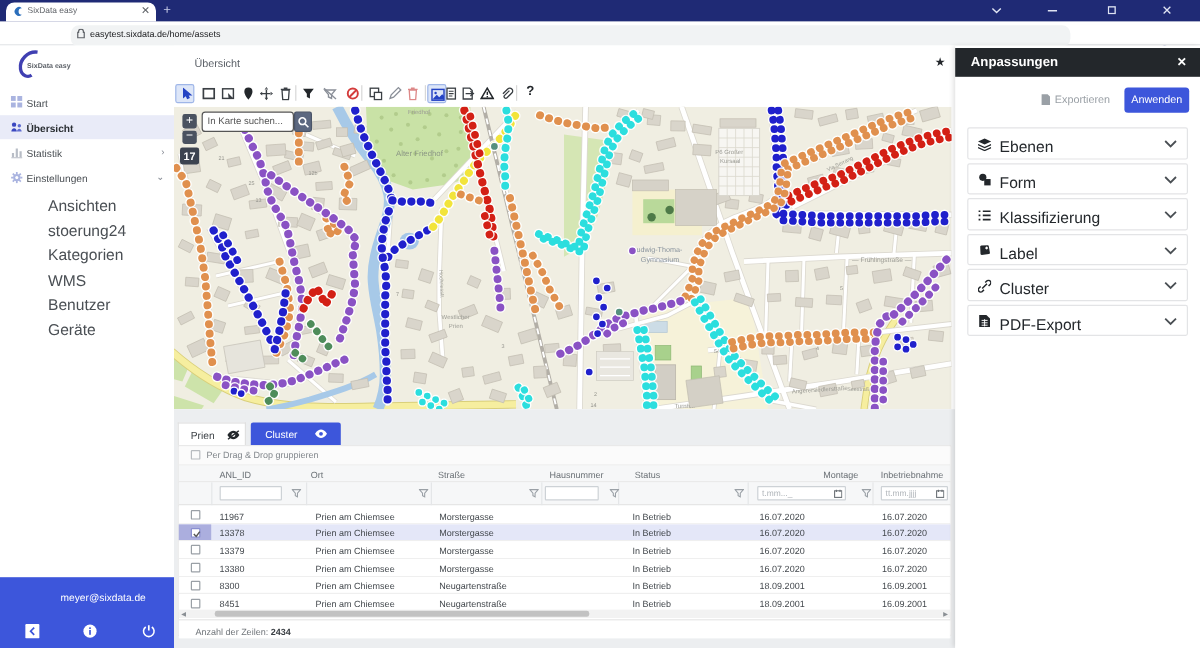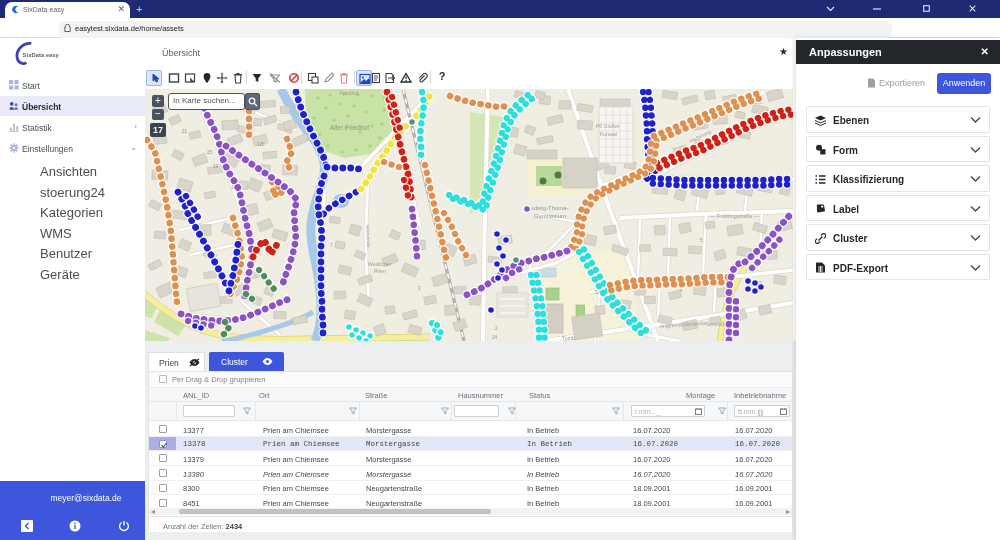--- a/index.html
+++ b/index.html
@@ -47,39 +47,39 @@
 #botbg { position:absolute; left:0; top:303px; width:651px; height:199px; background:#eceef0; }
 #tabPrien { position:absolute; left:3px; top:314px; width:57px; height:19px; background:#fff; border:1px solid #e0e0e0; border-bottom:none; font-size:8.5px; color:#3a3f44; }
 #tabPrien span { position:absolute; left:10px; top:5px; }
 #tabApp { position:absolute; left:64px; top:314px; width:75px; height:19px; background:#3d56db; border-radius:2px 2px 0 0; color:#fff; font-size:8.5px; }
 #tabApp span { position:absolute; left:12px; top:5px; }
 #grid { position:absolute; left:3px; top:333px; width:645px; height:159px; background:#fff; border:1px solid #e4e4e4; }
 #groupbar { position:absolute; left:0; top:0; width:643px; height:16px; background:#fbfbfb; border-bottom:1px solid #ececec; font-size:7.5px; color:#82878c; }
 #ghead { position:absolute; left:0; top:16px; width:643px; height:14px; background:#f6f7f8; border-bottom:1px solid #e6e6e6; font-size:7.5px; color:#6a7075; }
 #gfilter { position:absolute; left:0; top:30px; width:643px; height:19px; background:#f6f7f8; border-bottom:1px solid #e6e6e6; }
 .grow { position:absolute; left:0; width:643px; height:14.7px; border-bottom:1px solid #efefef; font-size:7.5px; color:#43484d; background:#fff; }
-.grow.sel { background:#e4e7f8;font-family:Liberation Mono, monospace; }
+.grow.sel { background:#e4e7f8; }
 .grow .c { position:absolute; top:3.5px; white-space:nowrap; }
 .cb { position:absolute; left:10px; top:3px; width:8px; height:8px; border:1px solid #9aa0a6; border-radius:1px; background:#fff; }
 .colsep { position:absolute; top:0; width:1px; background:#e4e6e8; }
 .fin { position:absolute; top:3px; height:12px; background:#fff; border:1px solid #cdd2d6; border-radius:1px; }
 .funnel { position:absolute; top:5px; }
 #hscroll { position:absolute; left:0; top:136px; width:643px; height:7px; background:#f2f2f2; }
 #hthumb { position:absolute; left:30px; top:1px; width:312px; height:5px; background:#c2c2c2; border-radius:2px; }
 #gfoot { position:absolute; left:0; top:144px; width:643px; height:16px; background:#fff; border-top:1px solid #e6e6e6; font-size:7.5px; color:#70757a; }
 
 #rpanel { position:absolute; left:796px; top:0; width:204px; height:502px; background:#fff; box-shadow:-2px 0 4px rgba(0,0,0,.12); }
 #rhead { position:absolute; left:0; top:2px; width:204px; height:24px; background:#23272b; color:#fff; }
 #rhead .t { position:absolute; left:13px; top:6px; font-size:11px; font-weight:bold; }
 #rhead .x { position:absolute; right:11px; top:6px; font-size:10px; font-weight:bold; }
 #expo { position:absolute; left:83px; top:40px; font-size:9px; color:#9aa0a6; }
 #anwd { position:absolute; left:141px; top:35px; width:54px; height:21px; background:#3d56db; border-radius:3px; color:#fff; font-size:9px; text-align:center; line-height:21px; }
 .acc { position:absolute; left:10px; width:184px; height:26.5px; background:#fff; border:1px solid #e3e4e6; border-radius:2px; }
 .acc .ic { position:absolute; left:8px; top:7.5px; width:11px; height:11px; }
-.acc .tx { position:absolute; left:26px; top:8px; font-size:10px; font-weight:bold; color:#24282c; }
+.acc .tx { position:absolute; left:26px; top:8px; font-size:13px; font-weight:normal; color:#24282c; }
 .ch2 { position:absolute; right:8px; top:9px; width:11px; height:8px; }
 </style>
 </head>
 <body>
 <div id="stage">
 <svg width="0" height="0" style="position:absolute;">
       <defs>
         <g id="chev">
           <path d="M1 1.5L5.5 6L10 1.5" fill="none" stroke="#4a4f54" stroke-width="1.5"></path>
         </g>
@@ -859,21 +859,21 @@
           <div class="fin" style="left:585px; width:56px; font-size:7px; color:#b0b5ba; line-height:11px; padding-left:3px;">tt.mm.jjjj
             <svg style="position:absolute; right:2px; top:2px;" width="7" height="7" viewBox="0 0 7 7">
                 <rect x="0.5" y="1" width="6" height="5.5" fill="none" stroke="#6a7075" stroke-width="0.9"></rect>
                 <path d="M2 0v2M5 0v2" stroke="#6a7075" stroke-width="0.9"></path>
               </svg>
           </div>
         </div>
         <div id="grows">
           <div class="grow" style="top:50px;">
               <span class="cb"></span>
-              <span class="c" style="left:34px;">13377</span>
+              <span class="c" style="left:34px;">11967</span>
               <span class="c" style="left:114px;">Prien am Chiemsee</span>
               <span class="c" style="left:217px;">Morstergasse</span>
               <span class="c" style="left:378px;">In Betrieb</span>
               <span class="c" style="left:484px;">16.07.2020</span>
               <span class="c" style="left:586px;">16.07.2020</span>
             </div>
           <div class="grow sel" style="top:64.7px;">
               <span style="position:absolute;left:0;top:0;width:27px;height:100%;background:#abaede;"></span>
               <span class="cb" style="background:#fff; border-color:#8a8fd0;"><svg width="8" height="8" viewBox="0 0 8 8">
                   <path d="M1.5 4l2 2 3-4" stroke="#555" stroke-width="1.2" fill="none"></path>
@@ -887,21 +887,21 @@
             </div>
           <div class="grow" style="top:79.4px;">
               <span class="cb"></span>
               <span class="c" style="left:34px;">13379</span>
               <span class="c" style="left:114px;">Prien am Chiemsee</span>
               <span class="c" style="left:217px;">Morstergasse</span>
               <span class="c" style="left:378px;">In Betrieb</span>
               <span class="c" style="left:484px;">16.07.2020</span>
               <span class="c" style="left:586px;">16.07.2020</span>
             </div>
-          <div class="grow" style="top:94.1px;font-style:italic;">
+          <div class="grow" style="top:94.1px;">
               <span class="cb"></span>
               <span class="c" style="left:34px;">13380</span>
               <span class="c" style="left:114px;">Prien am Chiemsee</span>
               <span class="c" style="left:217px;">Morstergasse</span>
               <span class="c" style="left:378px;">In Betrieb</span>
               <span class="c" style="left:484px;">16.07.2020</span>
               <span class="c" style="left:586px;">16.07.2020</span>
             </div>
           <div class="grow" style="top:108.8px;">
               <span class="cb"></span>

